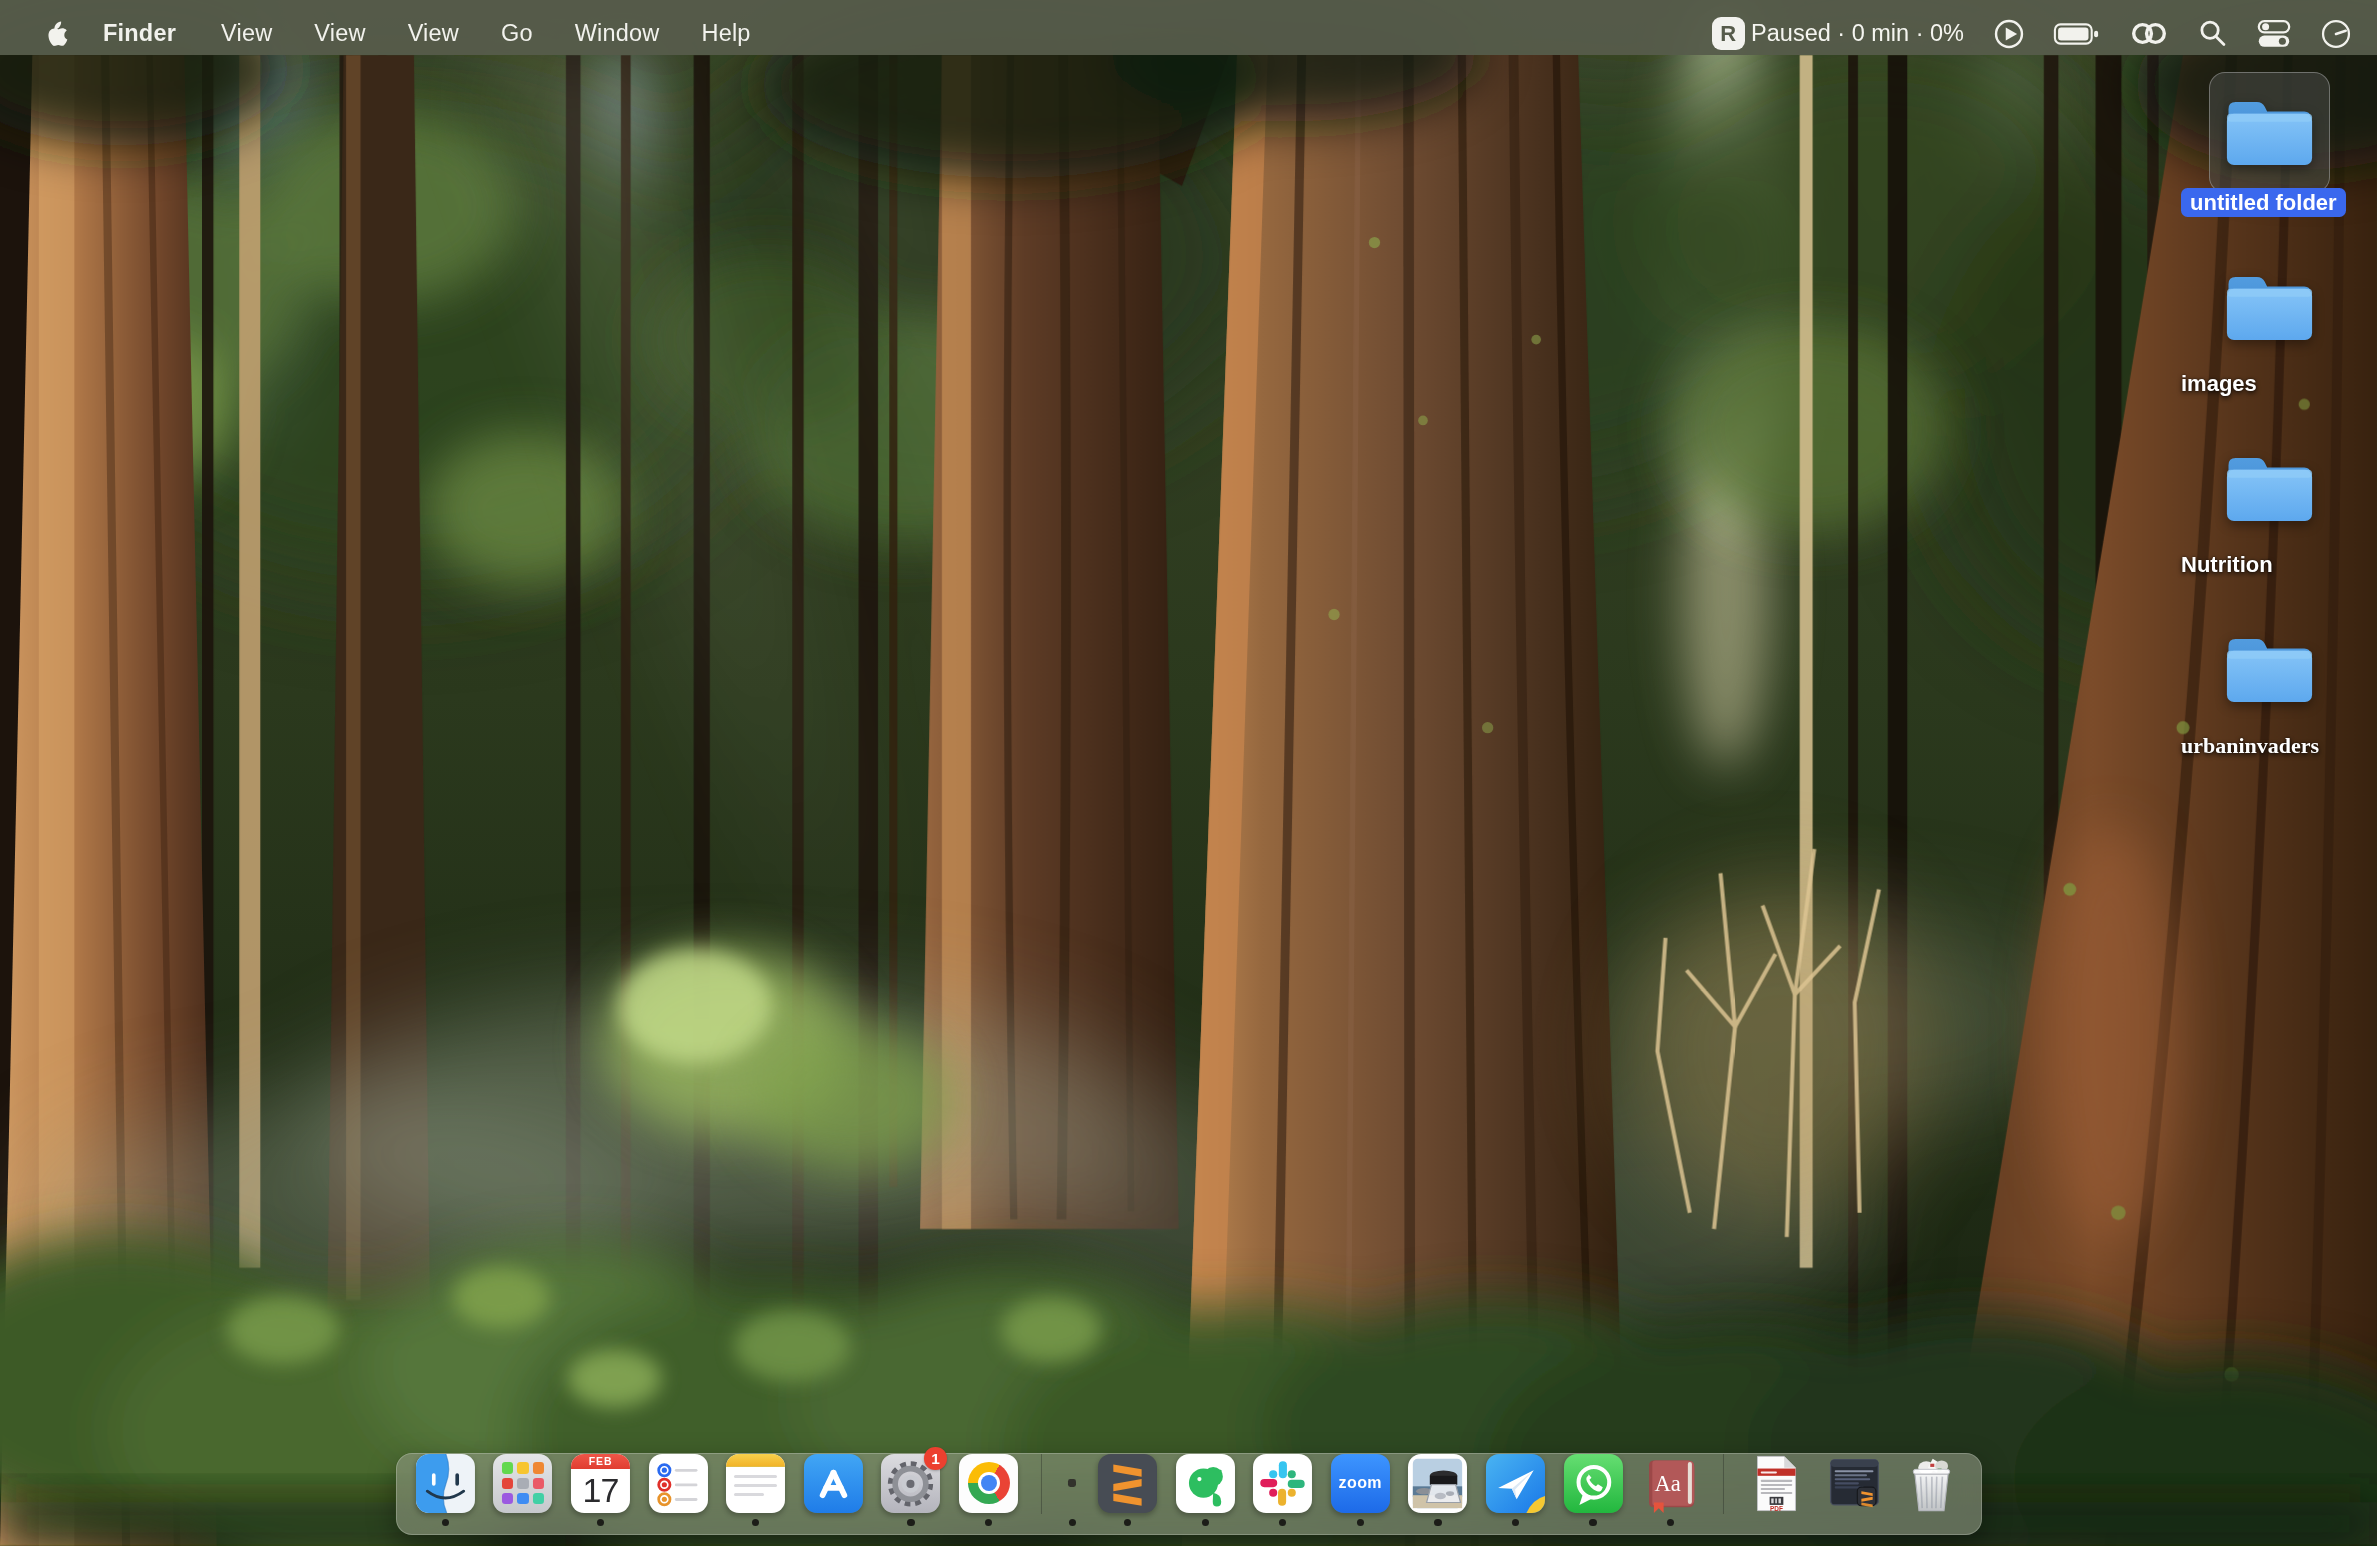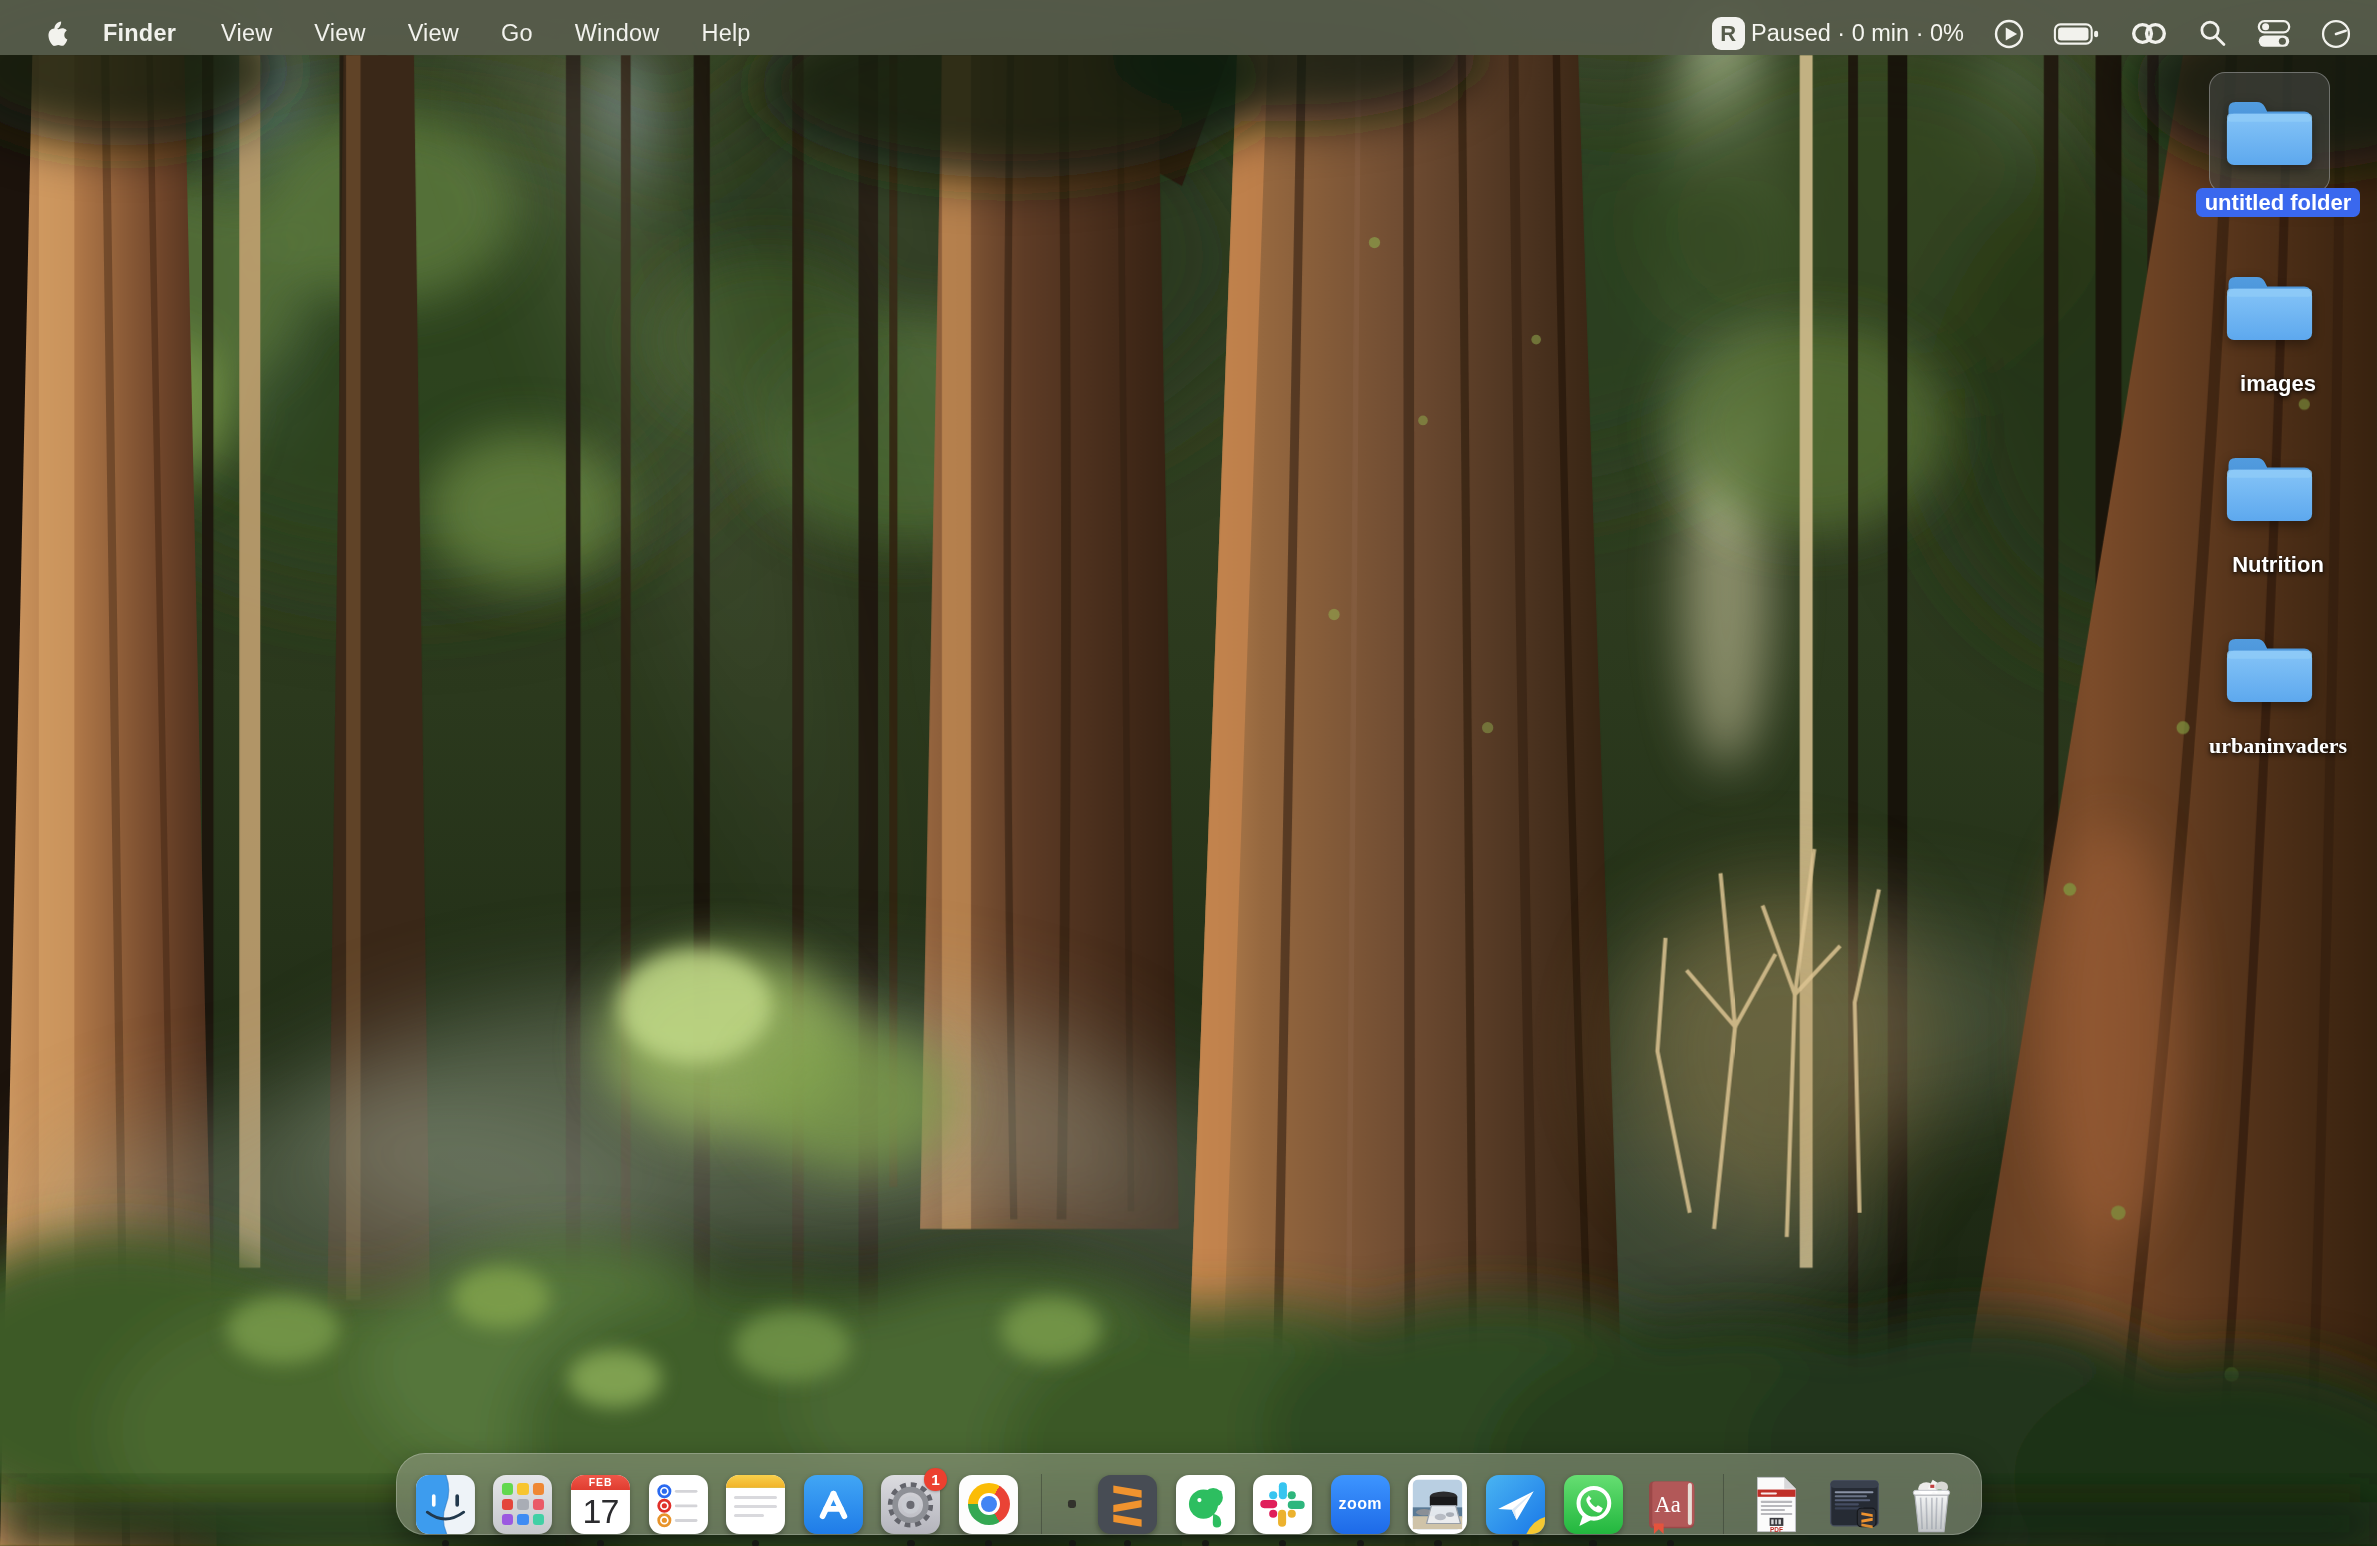--- a/index.html
+++ b/index.html
@@ -23,31 +23,31 @@
   .rt-text { font-size:23.5px; color:#f5f5f0; margin-left:-6.5px; white-space:nowrap; }
   .status-icon { display:flex; align-items:center; justify-content:center; }
 
   
   .folder-item { position:absolute; width:210px; height:154px; z-index:3; text-align:center; }
   .folder-sel-box { position:absolute; left:50%; top:0; width:121px; height:121px; margin-left:-61px;
     background:rgba(75,77,72,0.55); border:1.6px solid rgba(185,185,185,0.45); border-radius:16px; }
   .folder-svg { position:absolute; left:50%; top:14.6px; width:95px; height:78px; margin-left:-48px;
     filter:drop-shadow(0 4px 5.7px rgba(0,0,0,0.38)); }
   .folder-item.selected .folder-svg { top:21px; }
-  .folder-label-wrap { position:absolute; top:116px; left:16px; right:0; display:flex; justify-content:center; }
+  .folder-label-wrap { position:absolute; top:116px; left:16px; right:0; display:flex; }
   .folder-label { font-size:22px; font-weight:700; color:#fff; line-height:29px;
     text-shadow:0 1.6px 4.9px rgba(0,0,0,0.85), 0 0 2.4px rgba(0,0,0,0.6); white-space:nowrap; }
   .folder-label.pill { background:#3a68ee; border-radius:6.5px; padding:0 9px; text-shadow:none; }
 
   
   .dock { position:absolute; bottom:11.3px; left:50%; transform:translateX(-50%); z-index:10;
-    height:82px; border-radius:29px; background:rgba(150,156,138,0.58);
+    height:82px; border-radius:16px; background:rgba(150,156,138,0.58);
     backdrop-filter:blur(32px) saturate(1.2); -webkit-backdrop-filter:blur(32px) saturate(1.2);
     border:0.8px solid rgba(255,255,255,0.22); box-shadow:0 9.7px 27.5px rgba(0,0,0,0.35);
-    display:flex; align-items:flex-end; padding:0 19.4px; gap:18.6px; }
+    display:flex; align-items:flex-start; padding:0 19.4px; gap:18.6px; }
   .dock-item { position:relative; width:59px; height:59px; flex:0 0 auto; }
   .dock-item.mini { width:14.6px; }
   .tile { position:absolute; inset:0; border-radius:13px; overflow:hidden;
     box-shadow:0 2.4px 4.9px rgba(0,0,0,0.25); }
   .tile.flat { box-shadow:none; overflow:visible; border-radius:0; }
   .run-dot { position:absolute; left:50%; top:65px; width:7.3px; height:7.3px; margin-left:-3.6px;
     border-radius:50%; background:rgba(22,22,20,0.92); }
   .dock-sep { width:1.6px; height:60px; background:rgba(40,42,36,0.38); margin:0 4px; flex:0 0 auto; }
   .badge { position:absolute; top:-6.5px; right:-6.5px; min-width:22.6px; height:22.6px; border-radius:11.3px;
     background:#ec402f; color:#fff; font-size:15.4px; font-weight:600; display:flex; align-items:center;

